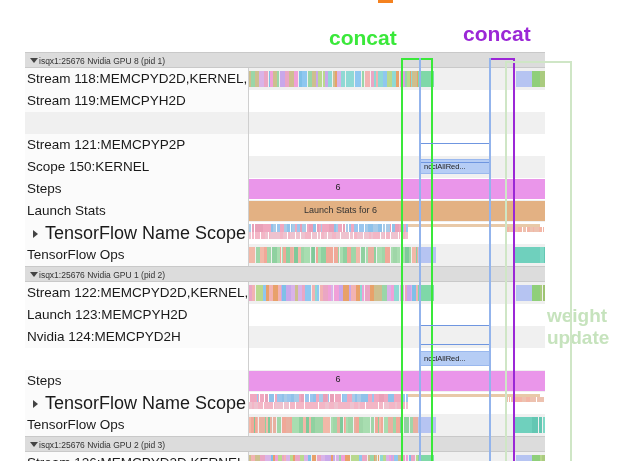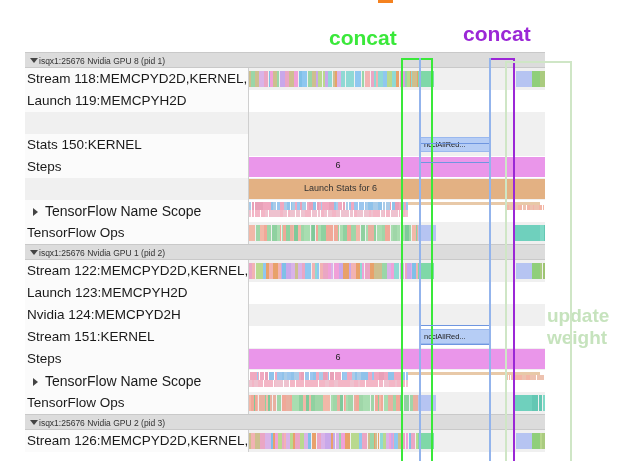--- a/index.html
+++ b/index.html
@@ -25,21 +25,21 @@
      font-size:8.5px;color:#333;line-height:16px;padding-left:14px;box-sizing:border-box;}
   .group-hdr .tri{position:absolute;left:5px;top:5px;width:0;height:0;
      border-left:4px solid transparent;border-right:4px solid transparent;
      border-top:5px solid #444;}
 
   .row{position:relative;height:22px;box-sizing:border-box;background:#ffffff;}
   .row.alt{background:#f0f0f0;}
   .row .lbl{position:absolute;left:0;top:0;height:22px;line-height:22px;
      width:223px;font-size:13.5px;color:#1a1a1a;background:#fbfbfb;
      white-space:nowrap;overflow:hidden;z-index:6;padding-left:2px;box-sizing:border-box;}
-  .row .lbl.indent{padding-left:20px;font-size:14px;}
+  .row .lbl.indent{padding-left:20px;font-size:18px;}
   .row .lbl .tri2{position:absolute;left:8px;top:8px;width:0;height:0;
      border-top:4px solid transparent;border-bottom:4px solid transparent;
      border-left:5px solid #444;}
   .row .lane{position:absolute;left:223px;top:0;right:0;height:22px;overflow:hidden;}
   .row .sep{position:absolute;left:223px;top:0;width:1px;height:22px;background:#cfcfcf;z-index:7;}
 
   
   .blk{position:absolute;top:3px;height:16px;}
 
   .steps-bar{position:absolute;top:1px;height:20px;background:#ea96ea;}
@@ -59,22 +59,22 @@
 </style>
 </head>
 <body>
 
 <div class="orange-sliver"></div>
 
 <div class="annot" id="annot-concat">concat</div>
 <div class="annot" id="annot-split">concat</div>
 <div class="annot" id="annot-nccl">nccl</div>
 <div class="annot" id="annot-weight">
+  <span>weight</span>
   <span>update</span>
-  <span>weight</span>
 </div>
 
 <div id="timeline">
     <div class="group-hdr"><div class="tri"></div><span>isqx1:25676 Nvidia GPU 8 (pid 1)</span></div>
     <div class="row alt">
       <div class="lbl"><span>Stream 118:MEMCPYD2D,KERNEL,ME</span></div>
       <div class="sep"></div>
       <div class="lane">
         <div class="blk" style="left: 0px; width: 3px; top: 3px; background: rgb(205, 191, 143);"></div>
         <div class="blk" style="left: 3px; width: 4px; top: 3px; background: rgb(154, 214, 168);"></div>
@@ -126,45 +126,51 @@
         <div class="blk" style="left: 164px; width: 5px; top: 3px; background: rgb(205, 191, 143);"></div>
         <div class="blk" style="left: 169px; width: 1px; top: 3px; background: rgb(232, 161, 106);"></div>
         <div class="blk" style="left: 170px; width: 16px; background: rgb(127, 216, 168);"></div>
         <div class="blk" style="left: 268px; width: 16px; background: rgb(182, 196, 242);"></div>
         <div class="blk" style="left: 284px; width: 8px; background: rgb(143, 207, 122);"></div>
         <div class="blk" style="left: 292px; width: 3px; top: 3px; background: rgb(170, 203, 127);"></div>
         <div class="blk" style="left: 295px; width: 2px; top: 3px; background: rgb(170, 203, 127);"></div>
       </div>
     </div>
     <div class="row">
-      <div class="lbl"><span>Launch 119:MEMCPYH2D</span></div>
+      <div class="lbl"><span>Stream 119:MEMCPYH2D</span></div>
       <div class="sep"></div>
       <div class="lane"></div>
     </div>
     <div class="row alt">
       <div class="sep"></div>
       <div class="lane"></div>
     </div>
-    <div class="row alt">
-      <div class="lbl"><span>Stats 150:KERNEL</span></div>
+    <div class="row">
+      <div class="lbl"><span>Stream 121:MEMCPYP2P</span></div>
+      <div class="sep"></div>
+      <div class="lane"></div>
+    </div>
+    <div class="row alt">
+      <div class="lbl"><span>Scope 150:KERNEL</span></div>
       <div class="sep"></div>
       <div class="lane">
         <div class="nccl-chip" style="left: 172px; width: 70px; top: 3px;">ncclAllRed...</div>
       </div>
     </div>
     <div class="row">
       <div class="lbl"><span>Steps</span></div>
       <div class="sep"></div>
       <div class="lane">
         <div class="steps-bar" style="left: 0px; width: 297px;">
           <div class="t" style="left: 0px; width: 180px; text-align: center;">6</div>
         </div>
       </div>
     </div>
     <div class="row alt">
+      <div class="lbl"><span>Launch Stats</span></div>
       <div class="sep"></div>
       <div class="lane">
         <div class="launch-bar" style="left: 0px; width: 297px;">
           <div class="t" style="left: 0px; width: 185px; text-align: center;">Launch Stats for 6</div>
         </div>
       </div>
     </div>
     <div class="row">
       <div class="lbl indent"><div class="tri2"></div><span>TensorFlow Name Scope</span></div>
       <div class="sep"></div>
@@ -417,21 +423,20 @@
       <div class="lbl"><span>Launch 123:MEMCPYH2D</span></div>
       <div class="sep"></div>
       <div class="lane"></div>
     </div>
     <div class="row alt">
       <div class="lbl"><span>Nvidia 124:MEMCPYD2H</span></div>
       <div class="sep"></div>
       <div class="lane"></div>
     </div>
     <div class="row">
-      <div class="lbl"><span>Stream 151:KERNEL</span></div>
       <div class="sep"></div>
       <div class="lane">
         <div class="nccl-chip" style="left: 172px; width: 70px; top: 3px;">ncclAllRed...</div>
       </div>
     </div>
     <div class="row alt">
       <div class="lbl"><span>Steps</span></div>
       <div class="sep"></div>
       <div class="lane">
         <div class="steps-bar" style="left: 0px; width: 297px;">

